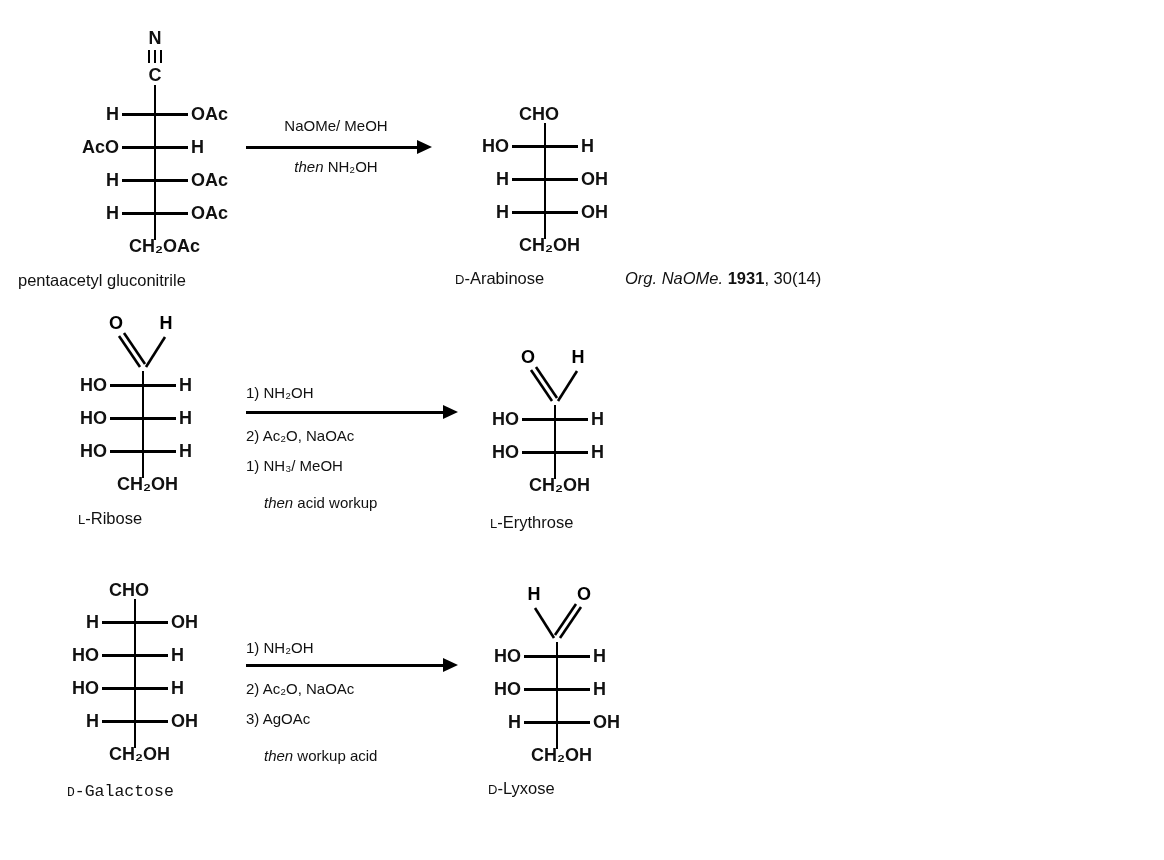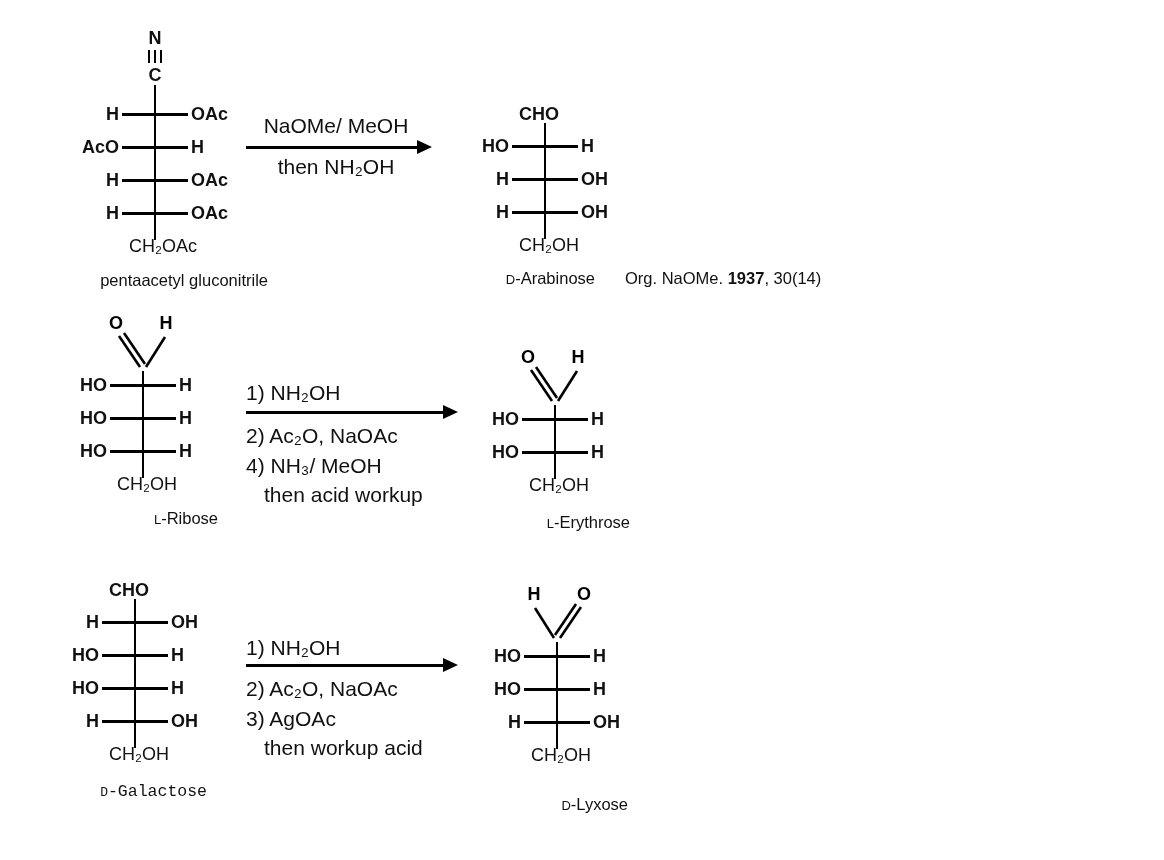--- a/index.html
+++ b/index.html
@@ -18,35 +18,35 @@
   .ald-top { height:44px; }
   .aldsvg { position:absolute; top:-10px; left:50px; }
   .aldsvg text { font-weight:bold; font-size:18px; font-family:"Liberation Sans","DejaVu Sans",sans-serif; fill:#000; }
   .aldsvg line { stroke:#000; stroke-width:2.6; }
   .rows { position:relative; }
   .vline { position:absolute; left:88.75px; width:2.5px; background:#000; }
   .fr { display:flex; align-items:center; height:33px; }
   .fl { width:57px; text-align:right; padding-right:3px; font-weight:bold; font-size:18px; white-space:nowrap; }
   .fbar { width:66px; height:2.5px; background:#000; flex:none; }
   .frt { width:57px; text-align:left; padding-left:3px; font-weight:bold; font-size:18px; white-space:nowrap; }
-  .bot { margin-top:6px; font-weight:normal; font-size:18px; line-height:20px; padding-left:64px; white-space:nowrap; }
+  .bot { margin-top:6px; font-weight:bold; font-size:18px; line-height:20px; padding-left:64px; white-space:nowrap; }
 
   
-  .mol-name { position:absolute; font-size:16.5px; line-height:20px; text-align:right; white-space:nowrap; }
+  .mol-name { position:absolute; font-size:16.5px; line-height:20px; text-align:left; white-space:nowrap; }
   .sc { font-size:13px; }
   .rxn-arrow { position:absolute; height:2.5px; background:#000; }
   .rxn-arrow::after { content:""; position:absolute; right:-14px; top:-6.25px; width:0; height:0;
       border-left:15px solid #000; border-top:7.5px solid transparent; border-bottom:7.5px solid transparent; }
-  .arrow-text { position:absolute; font-size:21px; line-height:20px; white-space:nowrap; }
+  .arrow-text { position:absolute; font-size:15px; line-height:20px; white-space:nowrap; }
   .center { text-align:center; }
-  .it { }
+  .it { font-style:italic; }
   .bold { font-weight:bold; }
   .rg-line { line-height:20px; }
   .mt10 { margin-top:10px; }
-  .mt5 { margin-top:9px;text-align:right; }
+  .mt5 { margin-top:17px;text-align:right; }
   .indent { padding-left:18px; }
   .reference { position:absolute; font-size:16.5px; line-height:20px; white-space:nowrap; }
 </style>
 </head>
 <body>
 
 <div id="canvas">
 
   <div class="mol" style="left:65px; top:28px;">
     <div class="topgrp nitrile-top">
@@ -115,21 +115,21 @@
         <span class="frt">OH</span>
       </div>
     </div>
     <div class="bot">CH₂OH</div>
   </div>
   <div class="mol-name" style="left:455px; top:268px; width:140px;">
     <span class="sc">D</span><span>-Arabinose</span>
   </div>
 
   <div class="reference" style="left:625px; top:268px;">
-    <span class="it">Org. NaOMe.</span><span class="bold"> 1937</span><span>, 30(14)</span>
+    <span class="it">Org. NaOMe.</span><span class="bold"> 1931</span><span>, 30(14)</span>
   </div>
 
   <div class="mol" style="left:53px; top:325px;">
     <div class="topgrp ald-top">
       <svg class="aldsvg" width="80" height="60" viewBox="0 0 80 60">
         <text x="13" y="14" text-anchor="middle">O</text>
         <text x="63" y="14" text-anchor="middle">H</text>
         <line x1="37" y1="52" x2="16" y2="21"></line>
         <line x1="42" y1="49" x2="21" y2="18"></line>
         <line x1="43" y1="52" x2="62" y2="22"></line>
@@ -158,21 +158,21 @@
   <div class="mol-name" style="left:78px; top:508px; width:140px;">
     <span class="sc">L</span><span>-Ribose</span>
   </div>
 
   <div class="rxn-arrow" style="left:246px; top:411px; width:198px;"></div>
   <div class="arrow-text" style="left:246px; top:383px;">
     <span>1) NH₂OH</span>
   </div>
   <div class="arrow-text" style="left:246px; top:426px;">
     <div class="rg-line">2) Ac₂O, NaOAc</div>
-    <div class="rg-line mt10">4) NH₃/ MeOH</div>
+    <div class="rg-line mt10">1) NH₃/ MeOH</div>
     <div class="rg-line mt5 indent">
       <span class="it">then</span><span> acid workup</span>
     </div>
   </div>
 
   <div class="mol" style="left:465px; top:359px;">
     <div class="topgrp ald-top">
       <svg class="aldsvg" width="80" height="60" viewBox="0 0 80 60">
         <text x="13" y="14" text-anchor="middle">O</text>
         <text x="63" y="14" text-anchor="middle">H</text>
@@ -266,17 +266,17 @@
         <span class="frt">H</span>
       </div>
       <div class="fr">
         <span class="fl">H</span>
         <span class="fbar"></span>
         <span class="frt">OH</span>
       </div>
     </div>
     <div class="bot">CH₂OH</div>
   </div>
-  <div class="mol-name" style="left:488px; top:794px; width:140px;">
+  <div class="mol-name" style="left:488px; top:778px; width:140px;">
     <span class="sc">D</span><span>-Lyxose</span>
   </div>
 
 </div>
 
 </body></html>

